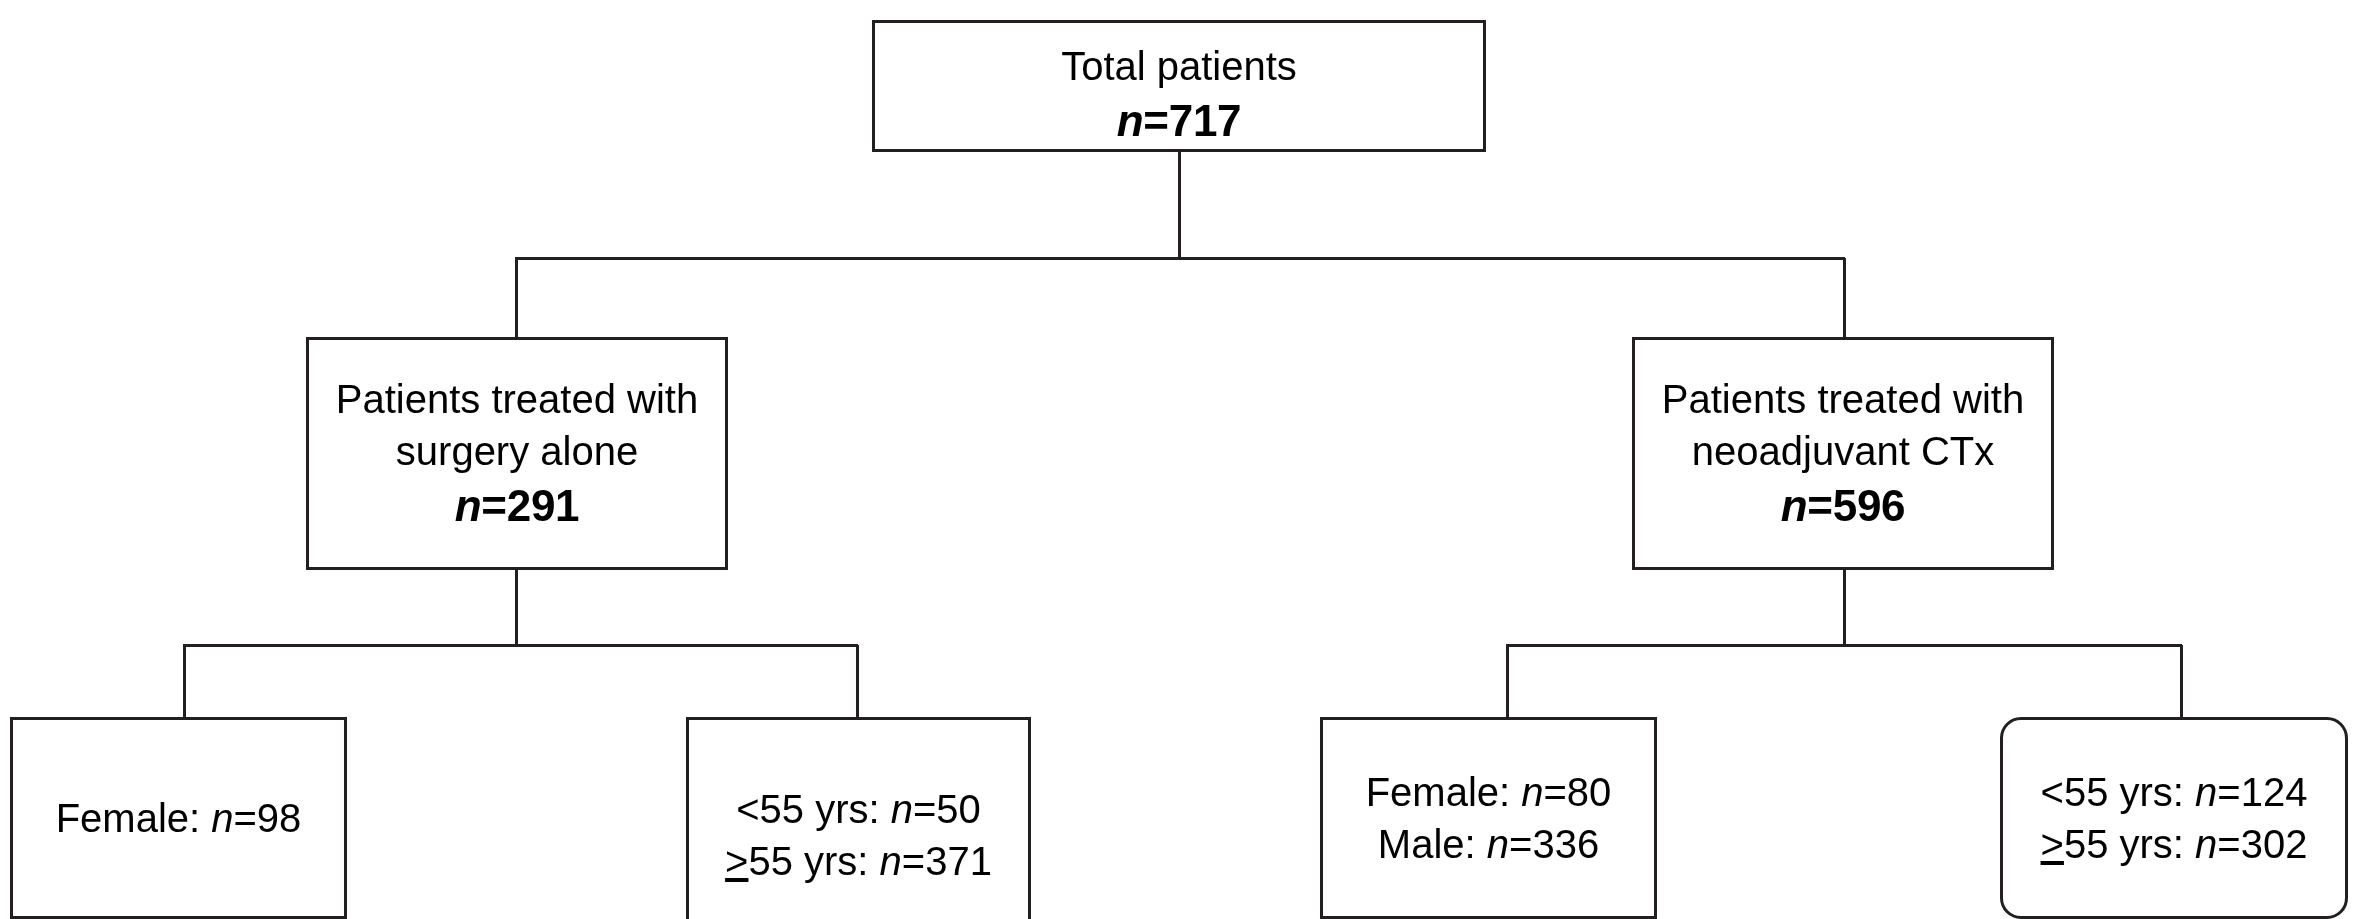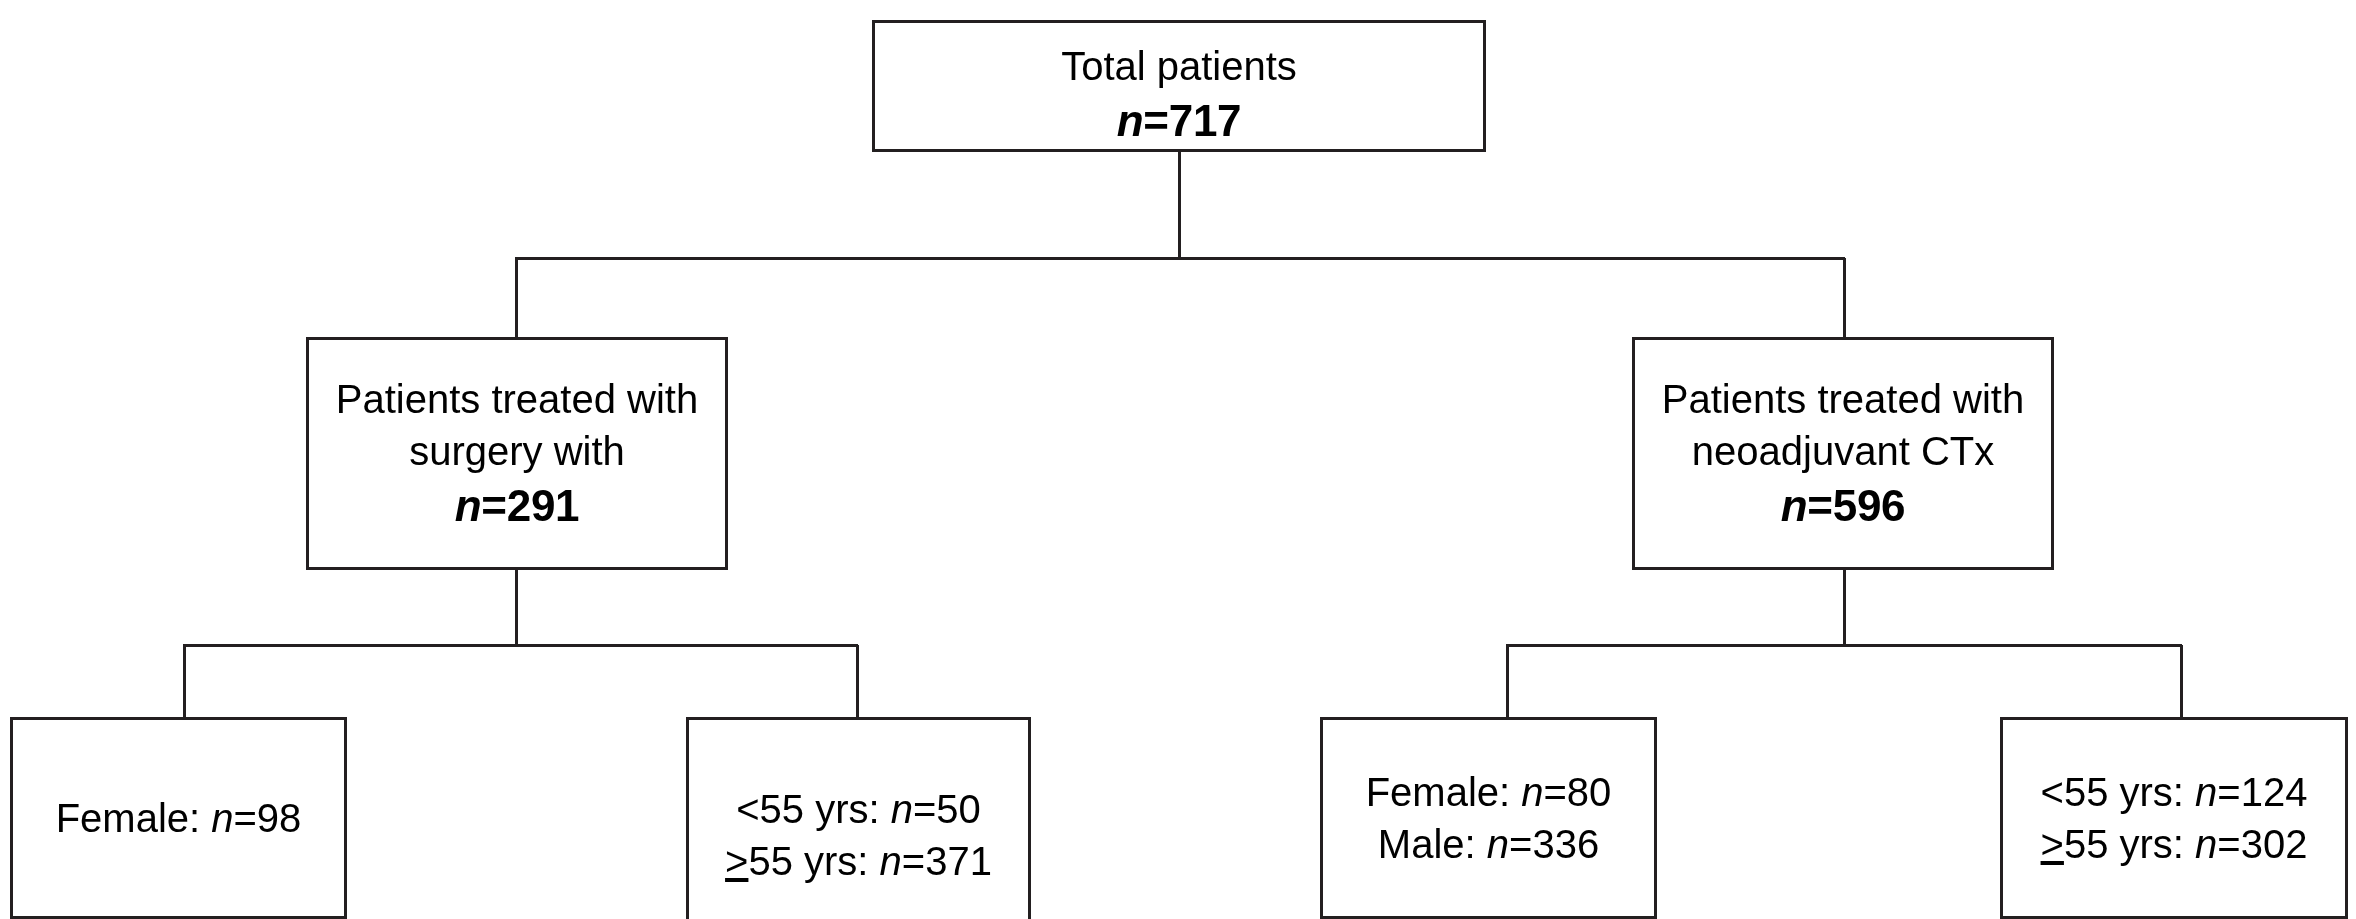--- a/index.html
+++ b/index.html
@@ -56,21 +56,21 @@
     text-underline-offset: 3px;
   }
 
   
   #node-root          { left: 872px;  top: 20px;  width: 614px; height: 132px; justify-content: flex-end; }
   #node-surgery       { left: 306px;  top: 337px; width: 422px; height: 233px; }
   #node-neoadjuvant   { left: 1632px; top: 337px; width: 422px; height: 233px; }
   #node-surgery-sex   { left: 10px;   top: 717px; width: 337px; height: 202px; }
   #node-surgery-age   { left: 686px;  top: 717px; width: 345px; height: 235px; }
   #node-neo-sex       { left: 1320px; top: 717px; width: 337px; height: 202px; }
-  #node-neo-age       { left: 2000px; top: 717px; width: 348px; height: 202px; }
+  #node-neo-age       { left: 2000px; top: 717px; width: 348px; height: 202px; border-radius: 21px; }
 </style>
 </head>
 <body>
 
 <div id="canvas">
 
   <svg id="wires" viewBox="0 0 2356 919" width="2356" height="919" xmlns="http://www.w3.org/2000/svg">
     <g stroke="#231f20" stroke-width="3" fill="none" shape-rendering="crispEdges">
 
       <path d="M 1179 152 L 1179 258"></path>
@@ -92,21 +92,21 @@
     </g>
   </svg>
 
   <div class="node node-major" id="node-root">
     <span class="ln">Total patients</span>
     <span class="ln count"><i class="nvar">n</i><span>=717</span></span>
   </div>
 
   <div class="node node-major" id="node-surgery">
     <span class="ln">Patients treated with</span>
-    <span class="ln">surgery with</span>
+    <span class="ln">surgery alone</span>
     <span class="ln count"><i class="nvar">n</i><span>=291</span></span>
   </div>
 
   <div class="node node-major" id="node-neoadjuvant">
     <span class="ln">Patients treated with</span>
     <span class="ln">neoadjuvant CTx</span>
     <span class="ln count"><i class="nvar">n</i><span>=596</span></span>
   </div>
 
   <div class="node node-leaf" id="node-surgery-sex">

